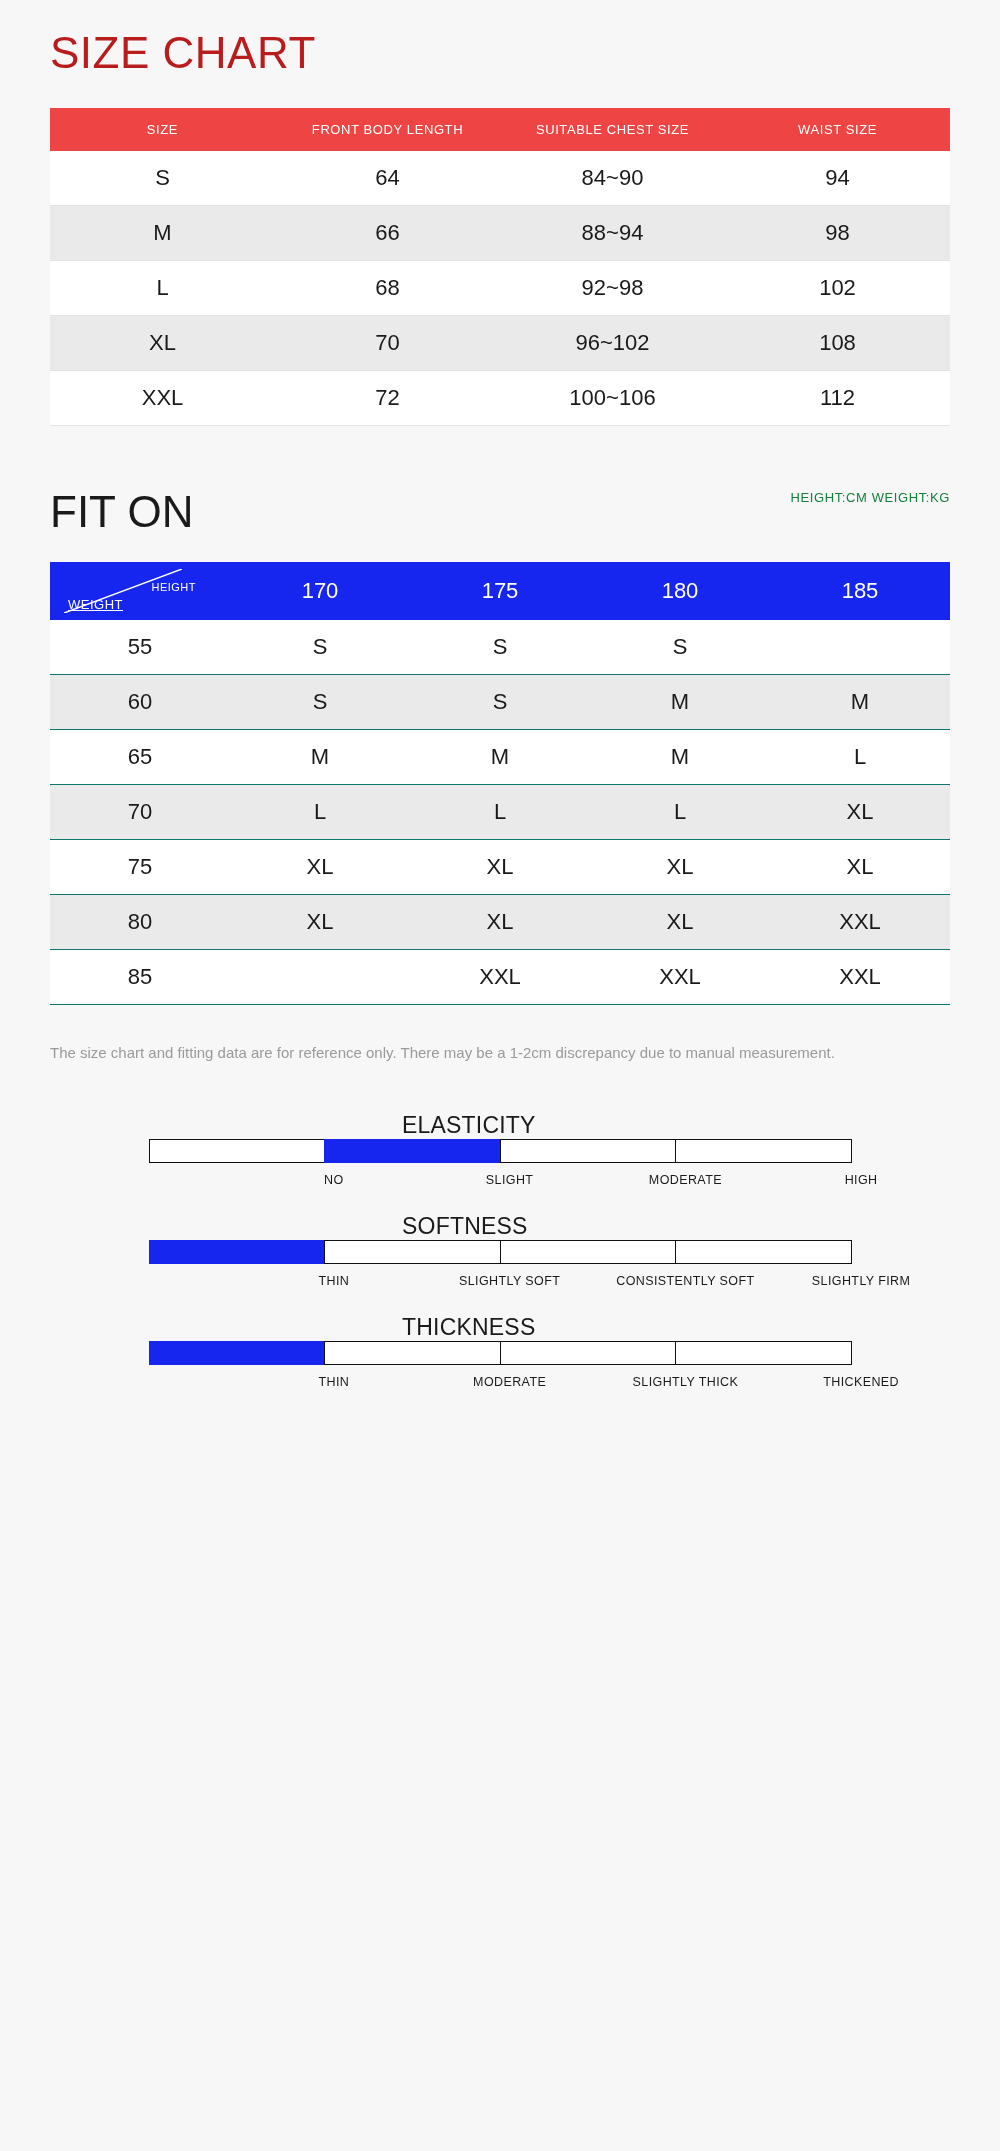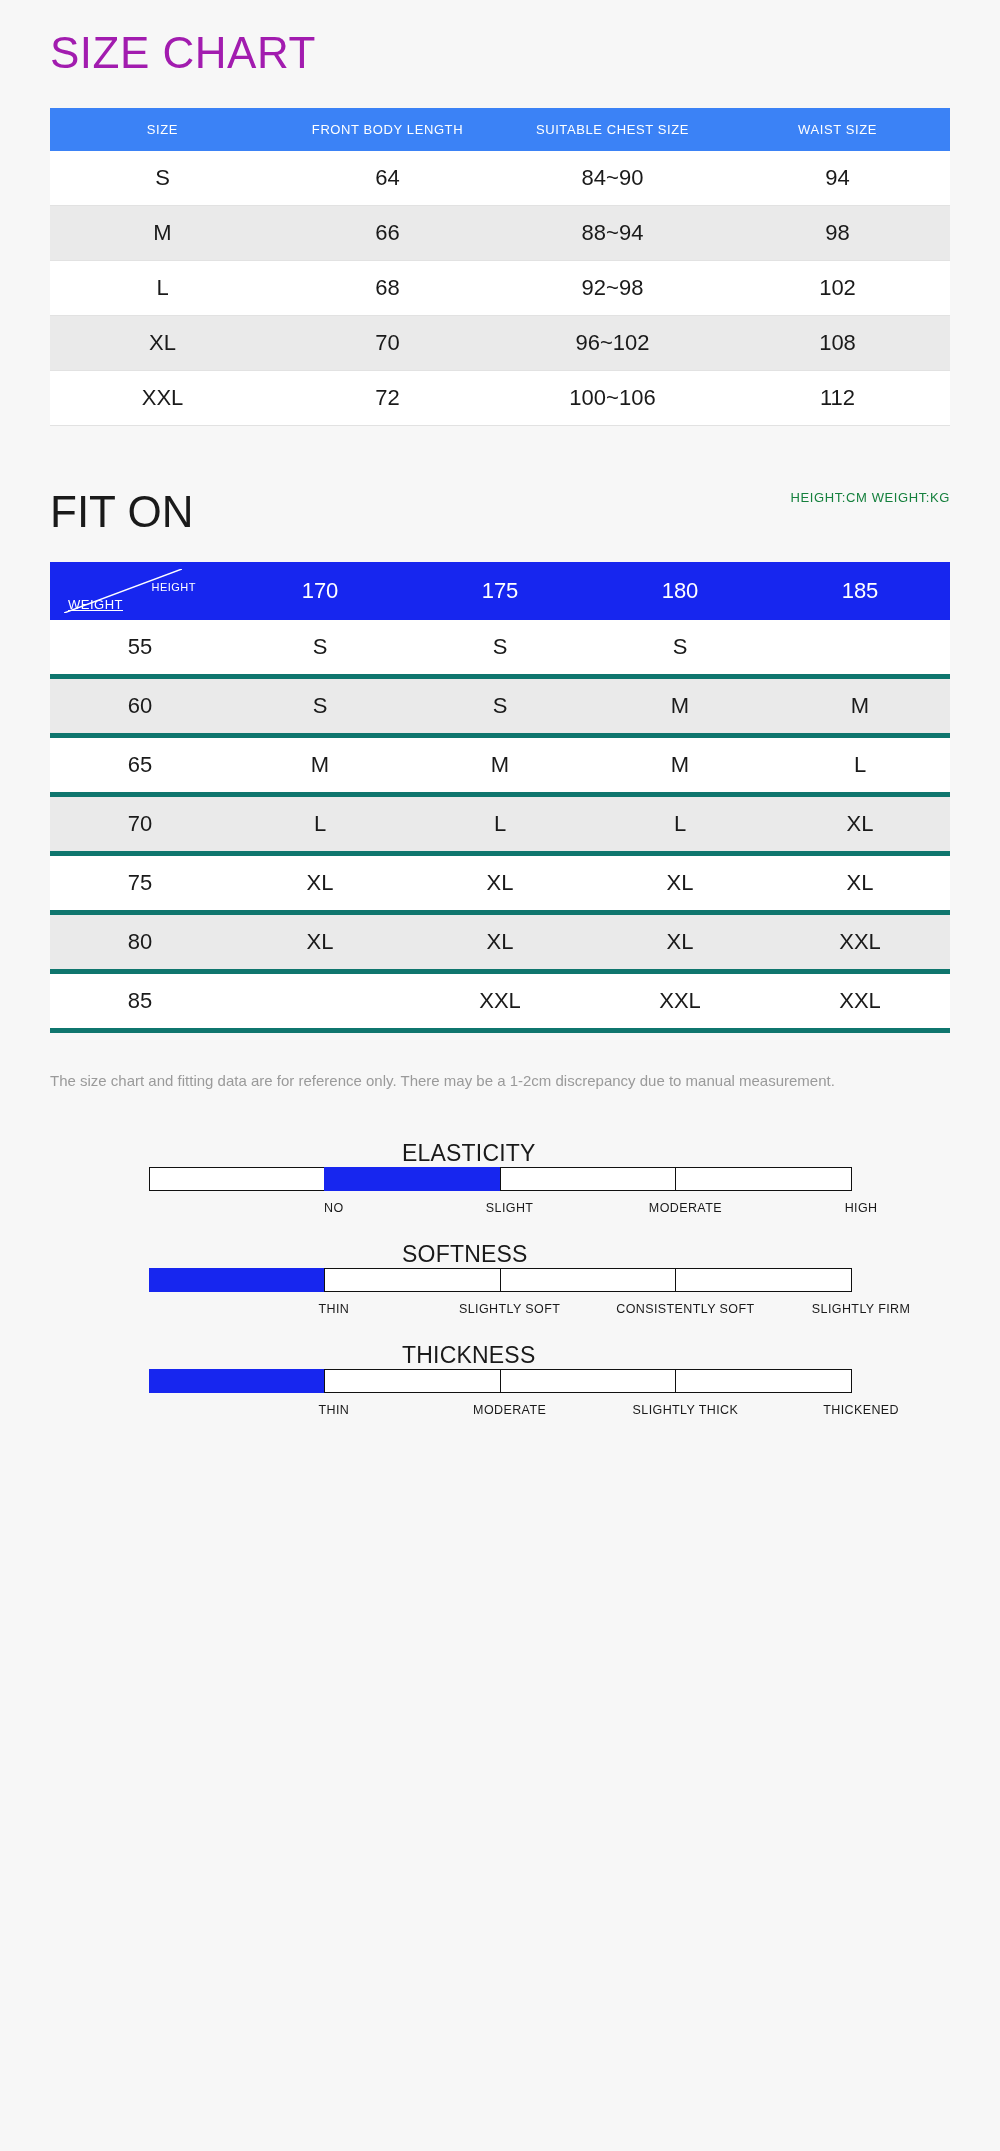--- a/index.html
+++ b/index.html
@@ -17,35 +17,35 @@
   }
   .page {
     width: 1000px;
     padding: 0;
     box-sizing: border-box;
   }
   .h1 {
     font-size: 44px;
     font-weight: 400;
     letter-spacing: 0.5px;
-    color: #a21caf;
+    color: #b91c1c;
     margin: 0;
     padding: 28px 0 0 50px;
   }
   
   .size-table-wrap {
     margin: 30px 50px 0 50px;
   }
   table.grid {
     border-collapse: collapse;
     width: 900px;
     table-layout: fixed;
   }
   table.grid th {
-    background: #3b82f6;
+    background: #ef4444;
     color: #ffffff;
     font-size: 13px;
     font-weight: 400;
     letter-spacing: 0.6px;
     padding: 14px 4px;
     text-align: center;
     border: none;
   }
   table.grid td {
     text-align: center;
@@ -126,21 +126,21 @@
     font-size: 13px;
     letter-spacing: 0.5px;
     text-decoration: underline;
   }
   table.fitgrid td {
     text-align: center;
     font-size: 22px;
     font-weight: 300;
     color: #1a1a1a;
     padding: 14px 4px;
-    border-bottom: 5px solid #0f766e;
+    border-bottom: 1px solid #0f766e;
     background: #ffffff;
   }
   table.fitgrid tr.alt td {
     background: #eaeaea;
   }
   .disclaimer {
     margin: 34px 50px 0 50px;
     width: 880px;
     font-size: 15px;
     line-height: 1.9;

